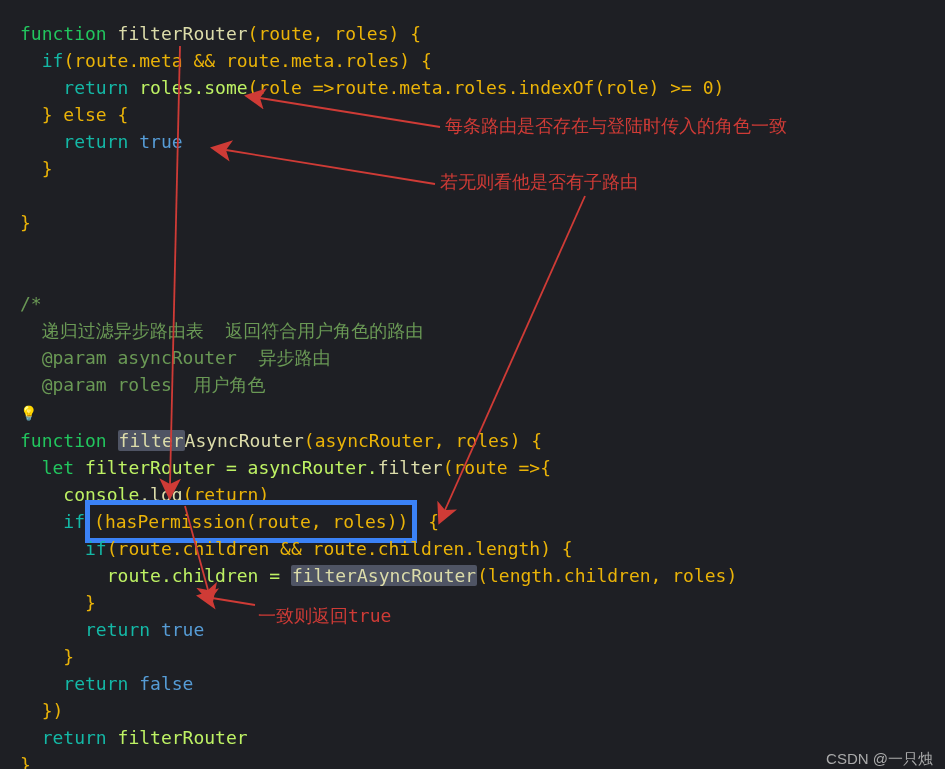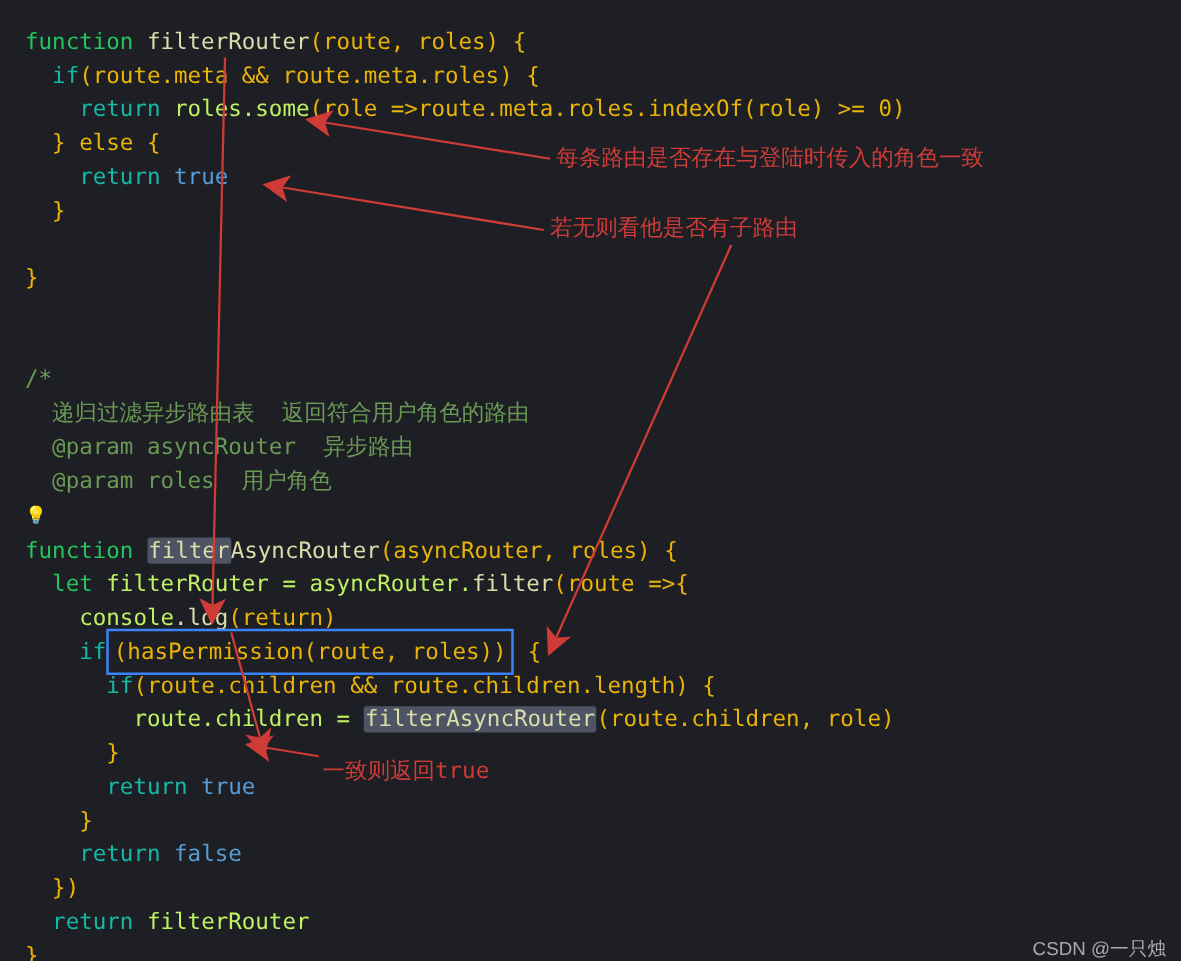--- a/index.html
+++ b/index.html
@@ -7,21 +7,21 @@
   .editor{position:relative;padding:20px 0 0 20px;color:#cfd2da;line-height:27px}
   pre{margin:0;white-space:pre}
   .kw{color:#22c55e}
   .ctl{color:#14b8a6}
   .fn{color:#dcdcaa}
   .var{color:#bef264}
   .op{color:#eab308}
   .cmt{color:#6a9955}
   .bool{color:#569cd6}
   .hl{background:#4f5464;border-radius:2px;padding:0 1px}
-  .redbox{border:2px solid #3b82f6;padding:6px 4px}
+  .redbox{border:5px solid #3b82f6;padding:6px 4px}
   .bulb{color:#ffc600;font-size:14px}
   
   .overlay{position:absolute;top:0;left:0;pointer-events:none}
   .ann{fill:#cf3b36;font-family:'SimSun','Microsoft YaHei',Consolas,monospace;font-size:18px}
   .arrow{stroke:#cf3b36;stroke-width:1.8;fill:none}
   .watermark{position:absolute;right:12px;bottom:0;color:#b9b9b9;font-size:15px;
              font-family:sans-serif;opacity:.9}
 </style>
 </head>
 <body>
@@ -40,21 +40,21 @@
 <span class="cmt">/*</span>
 <span class="cmt">  递归过滤异步路由表  返回符合用户角色的路由</span>
 <span class="cmt">  @param asyncRouter  异步路由</span>
 <span class="cmt">  @param roles  用户角色</span>
 <span class="bulb">💡</span>
 <span class="kw">function</span> <span class="fn hl"><span>filter</span></span><span class="fn">AsyncRouter</span><span class="op">(asyncRouter, roles) {</span>
   <span class="kw">let</span><span class="var"> filterRouter = asyncRouter.</span><span class="fn">filter</span><span class="op">(route =&gt;{</span>
     <span class="var">console</span><span class="fn">.log</span><span class="op">(return)</span>
     <span class="ctl">if</span><span class="op redbox">(hasPermission(route, roles))</span><span class="op"> {</span>
       <span class="ctl">if</span><span class="op">(route.children &amp;&amp; route.children.length) {</span>
-        <span class="var">route.children = </span><span class="fn hl">filterAsyncRouter</span><span class="op">(route.children, role)</span>
+        <span class="var">route.children = </span><span class="fn hl">filterAsyncRouter</span><span class="op">(length.children, roles)</span>
       <span class="op">}</span>
       <span class="ctl">return</span><span class="bool"> true</span>
     <span class="op">}</span>
     <span class="ctl">return</span><span class="bool"> false</span>
   <span class="op">})</span>
   <span class="ctl">return</span><span class="var"> filterRouter</span>
 <span class="op">}</span>
 </pre>
 </div>
 

